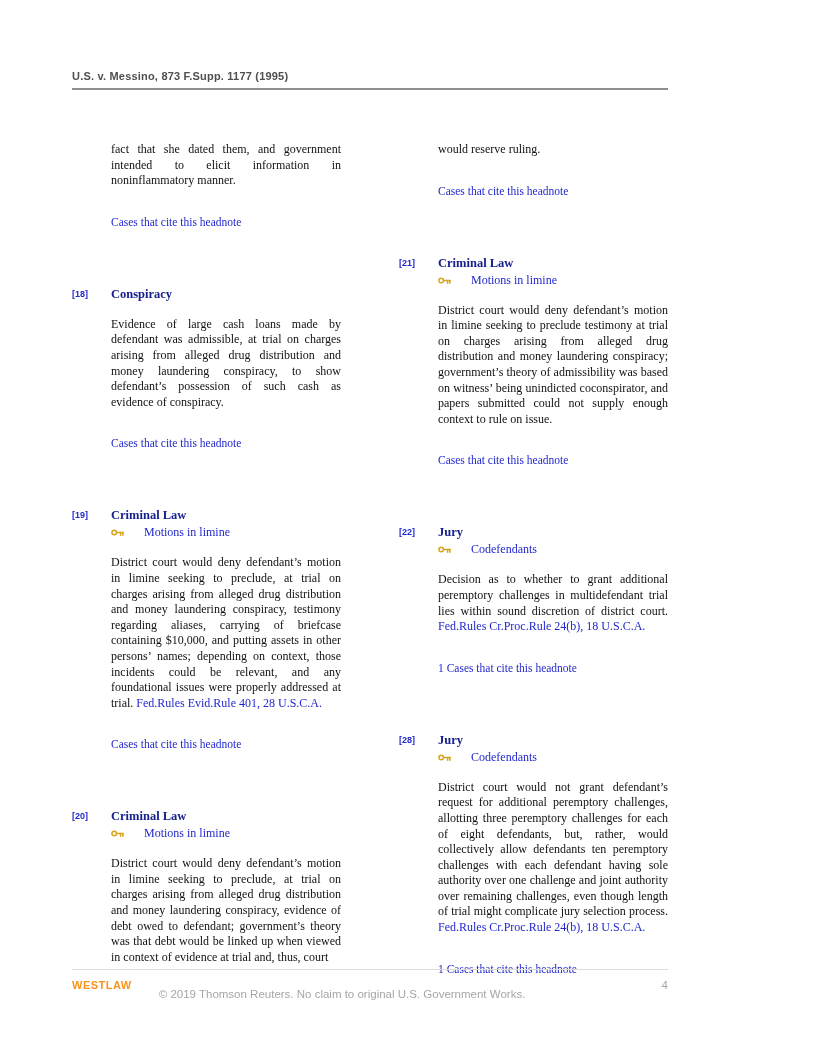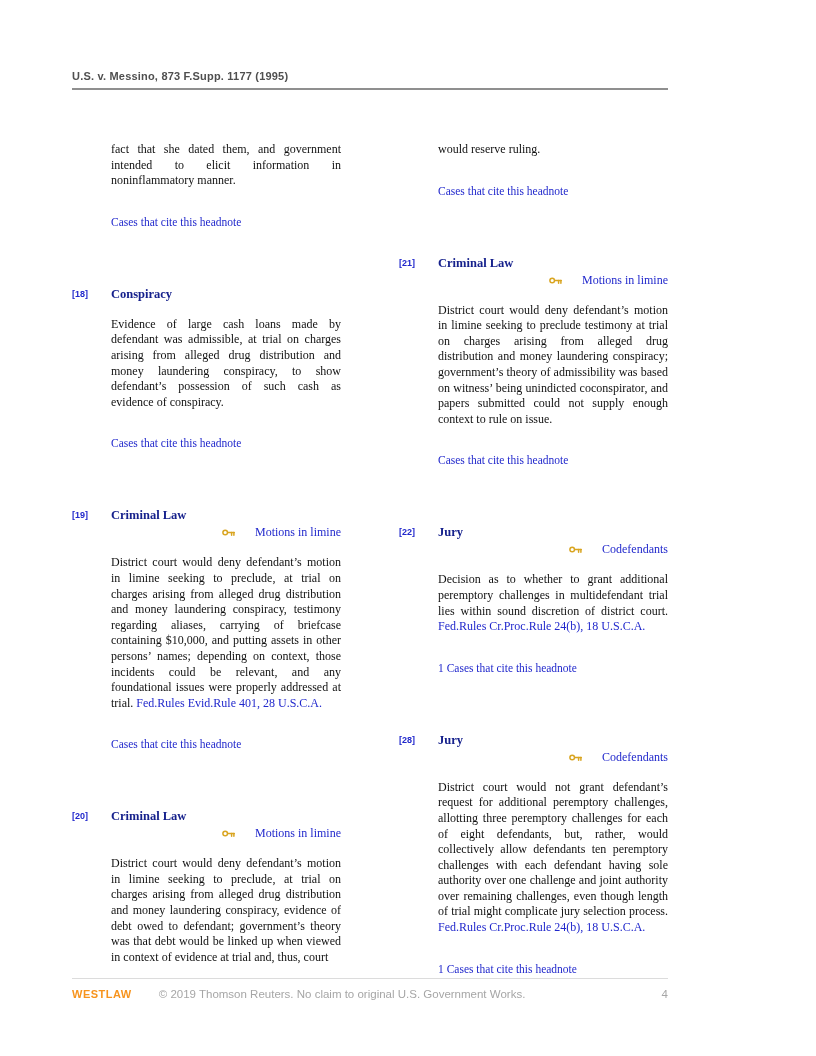--- a/index.html
+++ b/index.html
@@ -70,21 +70,20 @@
     font-size: 12.5px;
     color: var(--topic, #16218c);
     text-decoration: none;
     cursor: pointer;
   }
   .hn-subtopic {
     margin-top: 2px;
     display: flex;
     align-items: center;
     gap: 20px;
-    justify-content: flex-end;
   }
   .key { display: inline-flex; align-items: center; }
   .key circle, .key line {
     stroke: var(--key, #d9a521);
     fill: none;
     stroke-width: 1.5;
     stroke-linecap: round;
   }
   .subtopic-link {
     color: var(--link, #2128cc);
@@ -111,21 +110,21 @@
     font-size: 11.5px;
     gap: 17px;
   }
   .brand {
     color: var(--brand, #f7941e);
     font-weight: bold;
     font-size: 11px;
     letter-spacing: 0.5px;
     margin-right: 10px;
   }
-  .copyright { color: #a6a6a6; }
+  .copyright { color: #a6a6a6; margin-top: 9px; }
   .page-num { margin-left: auto; color: #a6a6a6; }
 </style>
 </head>
 <body>
 
 <div class="page">
 
   <header>
     <div class="doc-title">U.S. v. Messino, 873 F.Supp. 1177 (1995)</div>
     <hr class="doc-rule">

